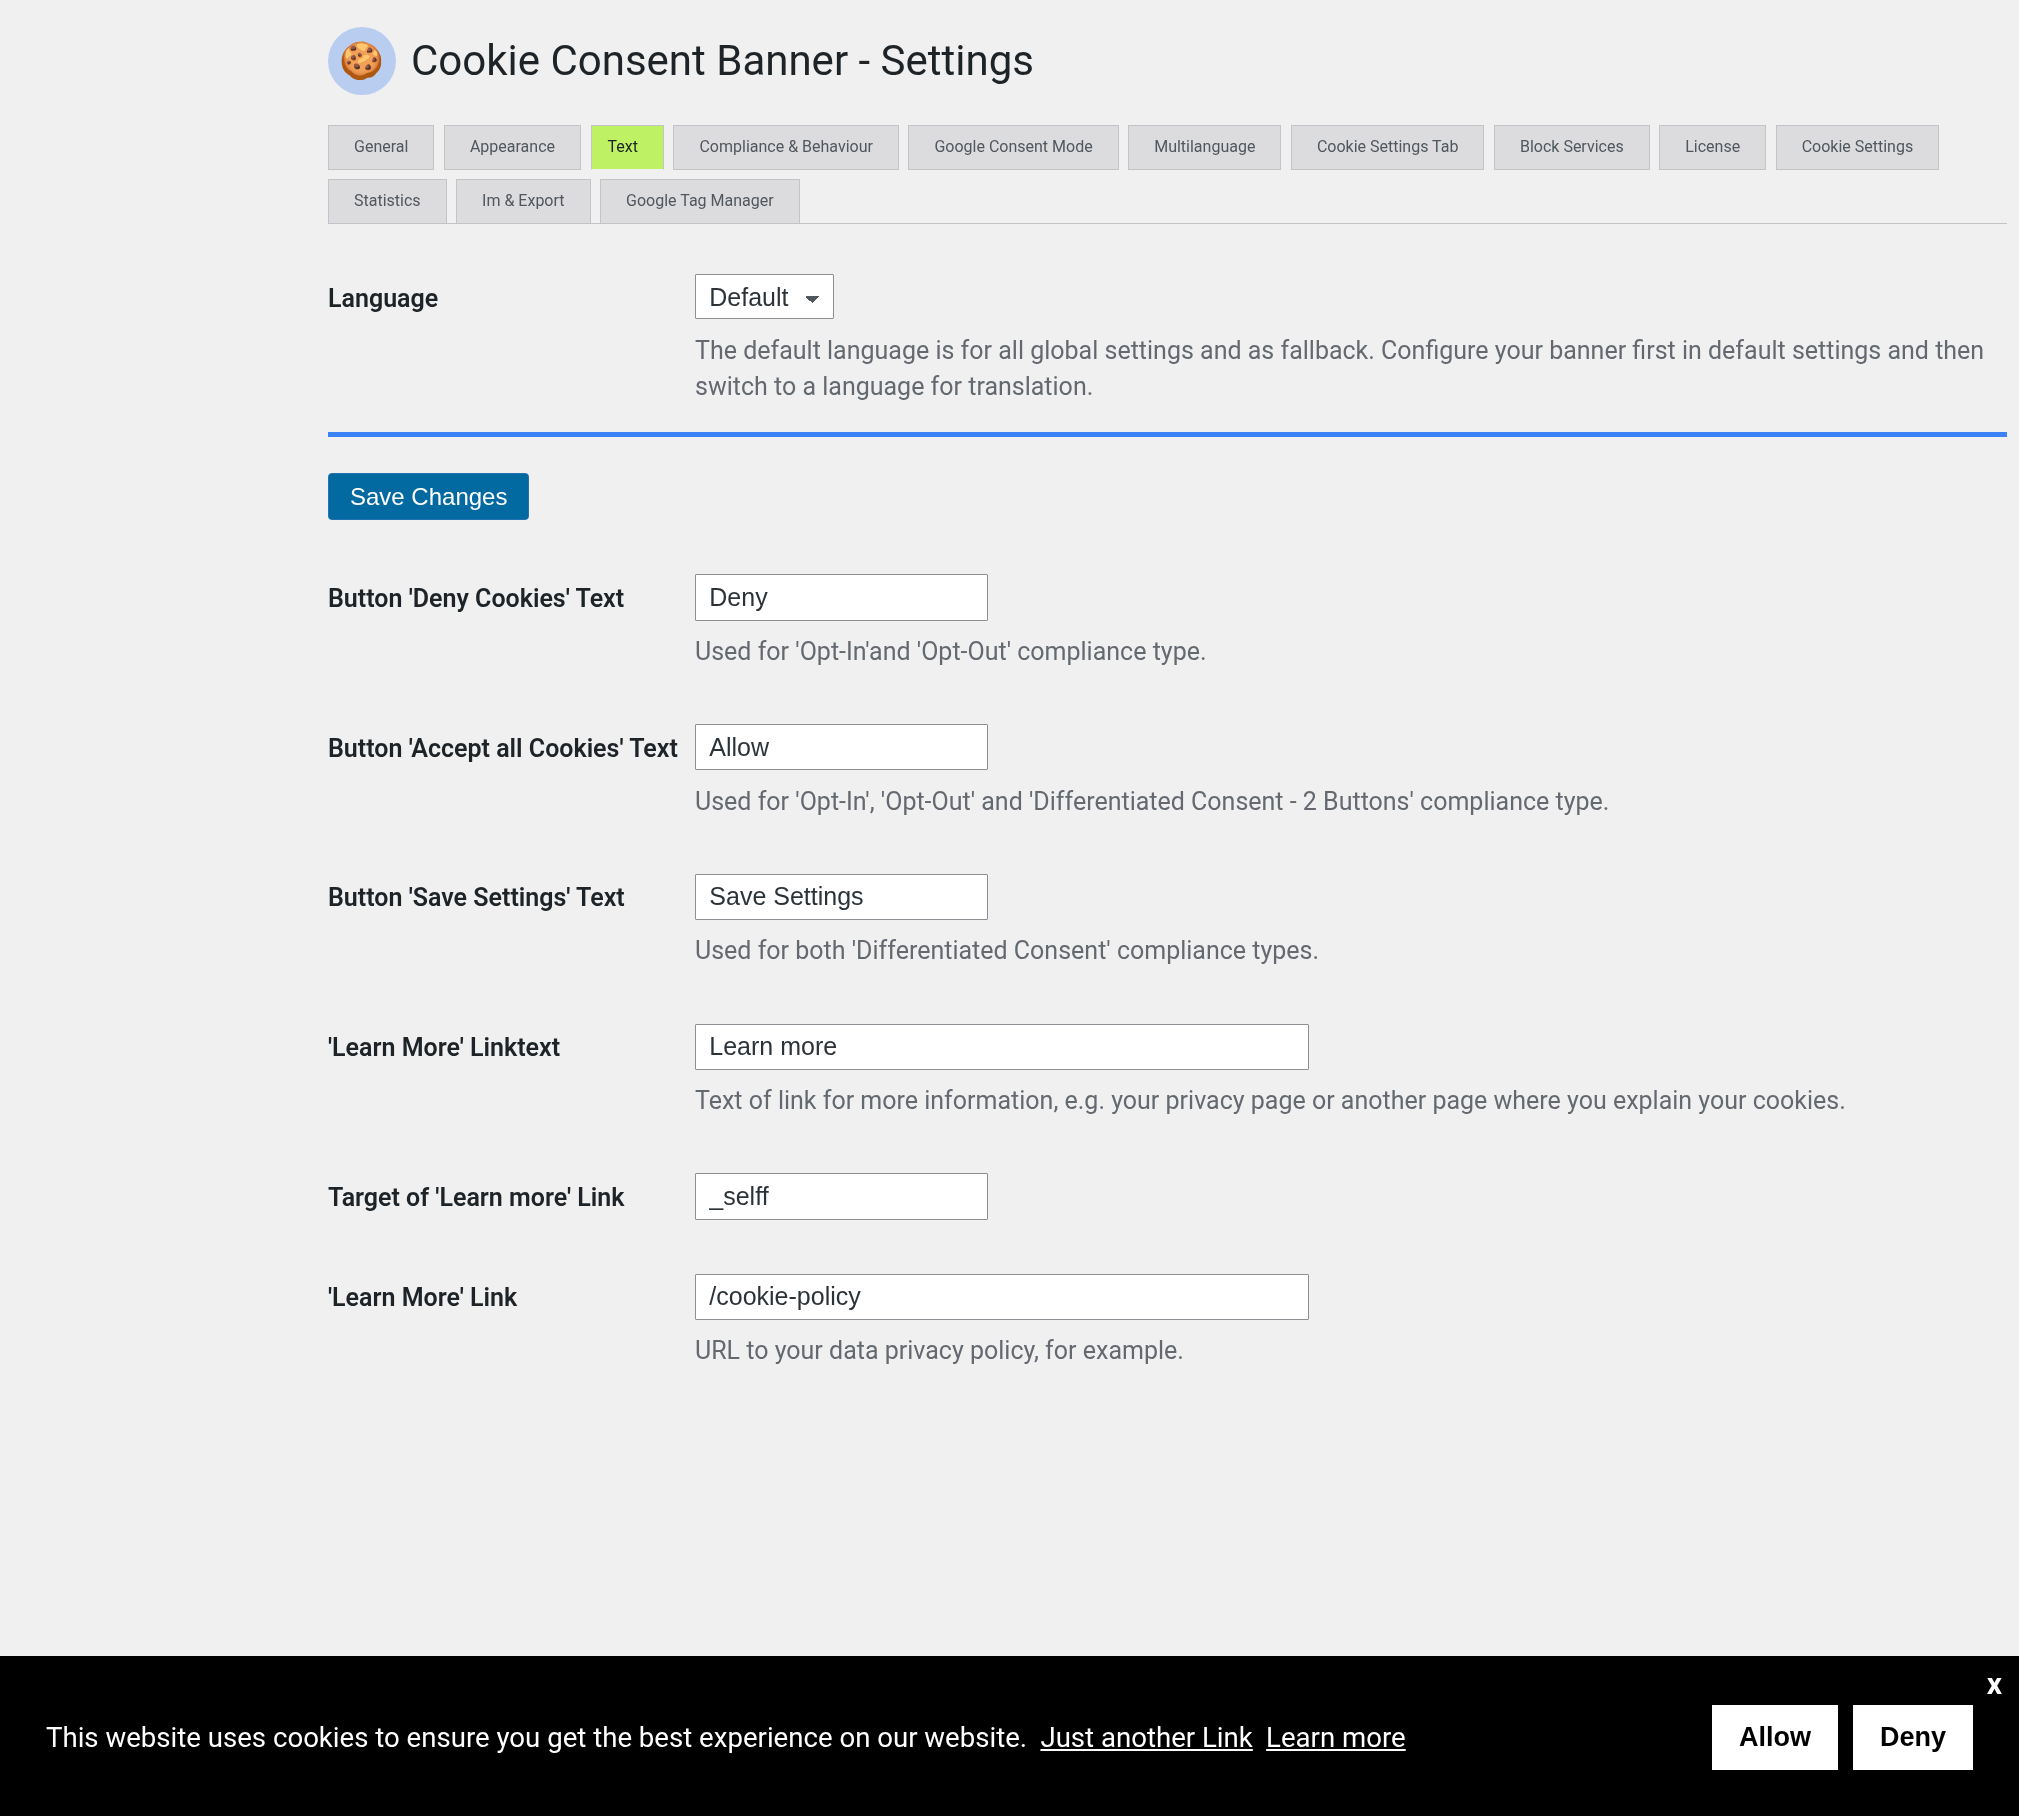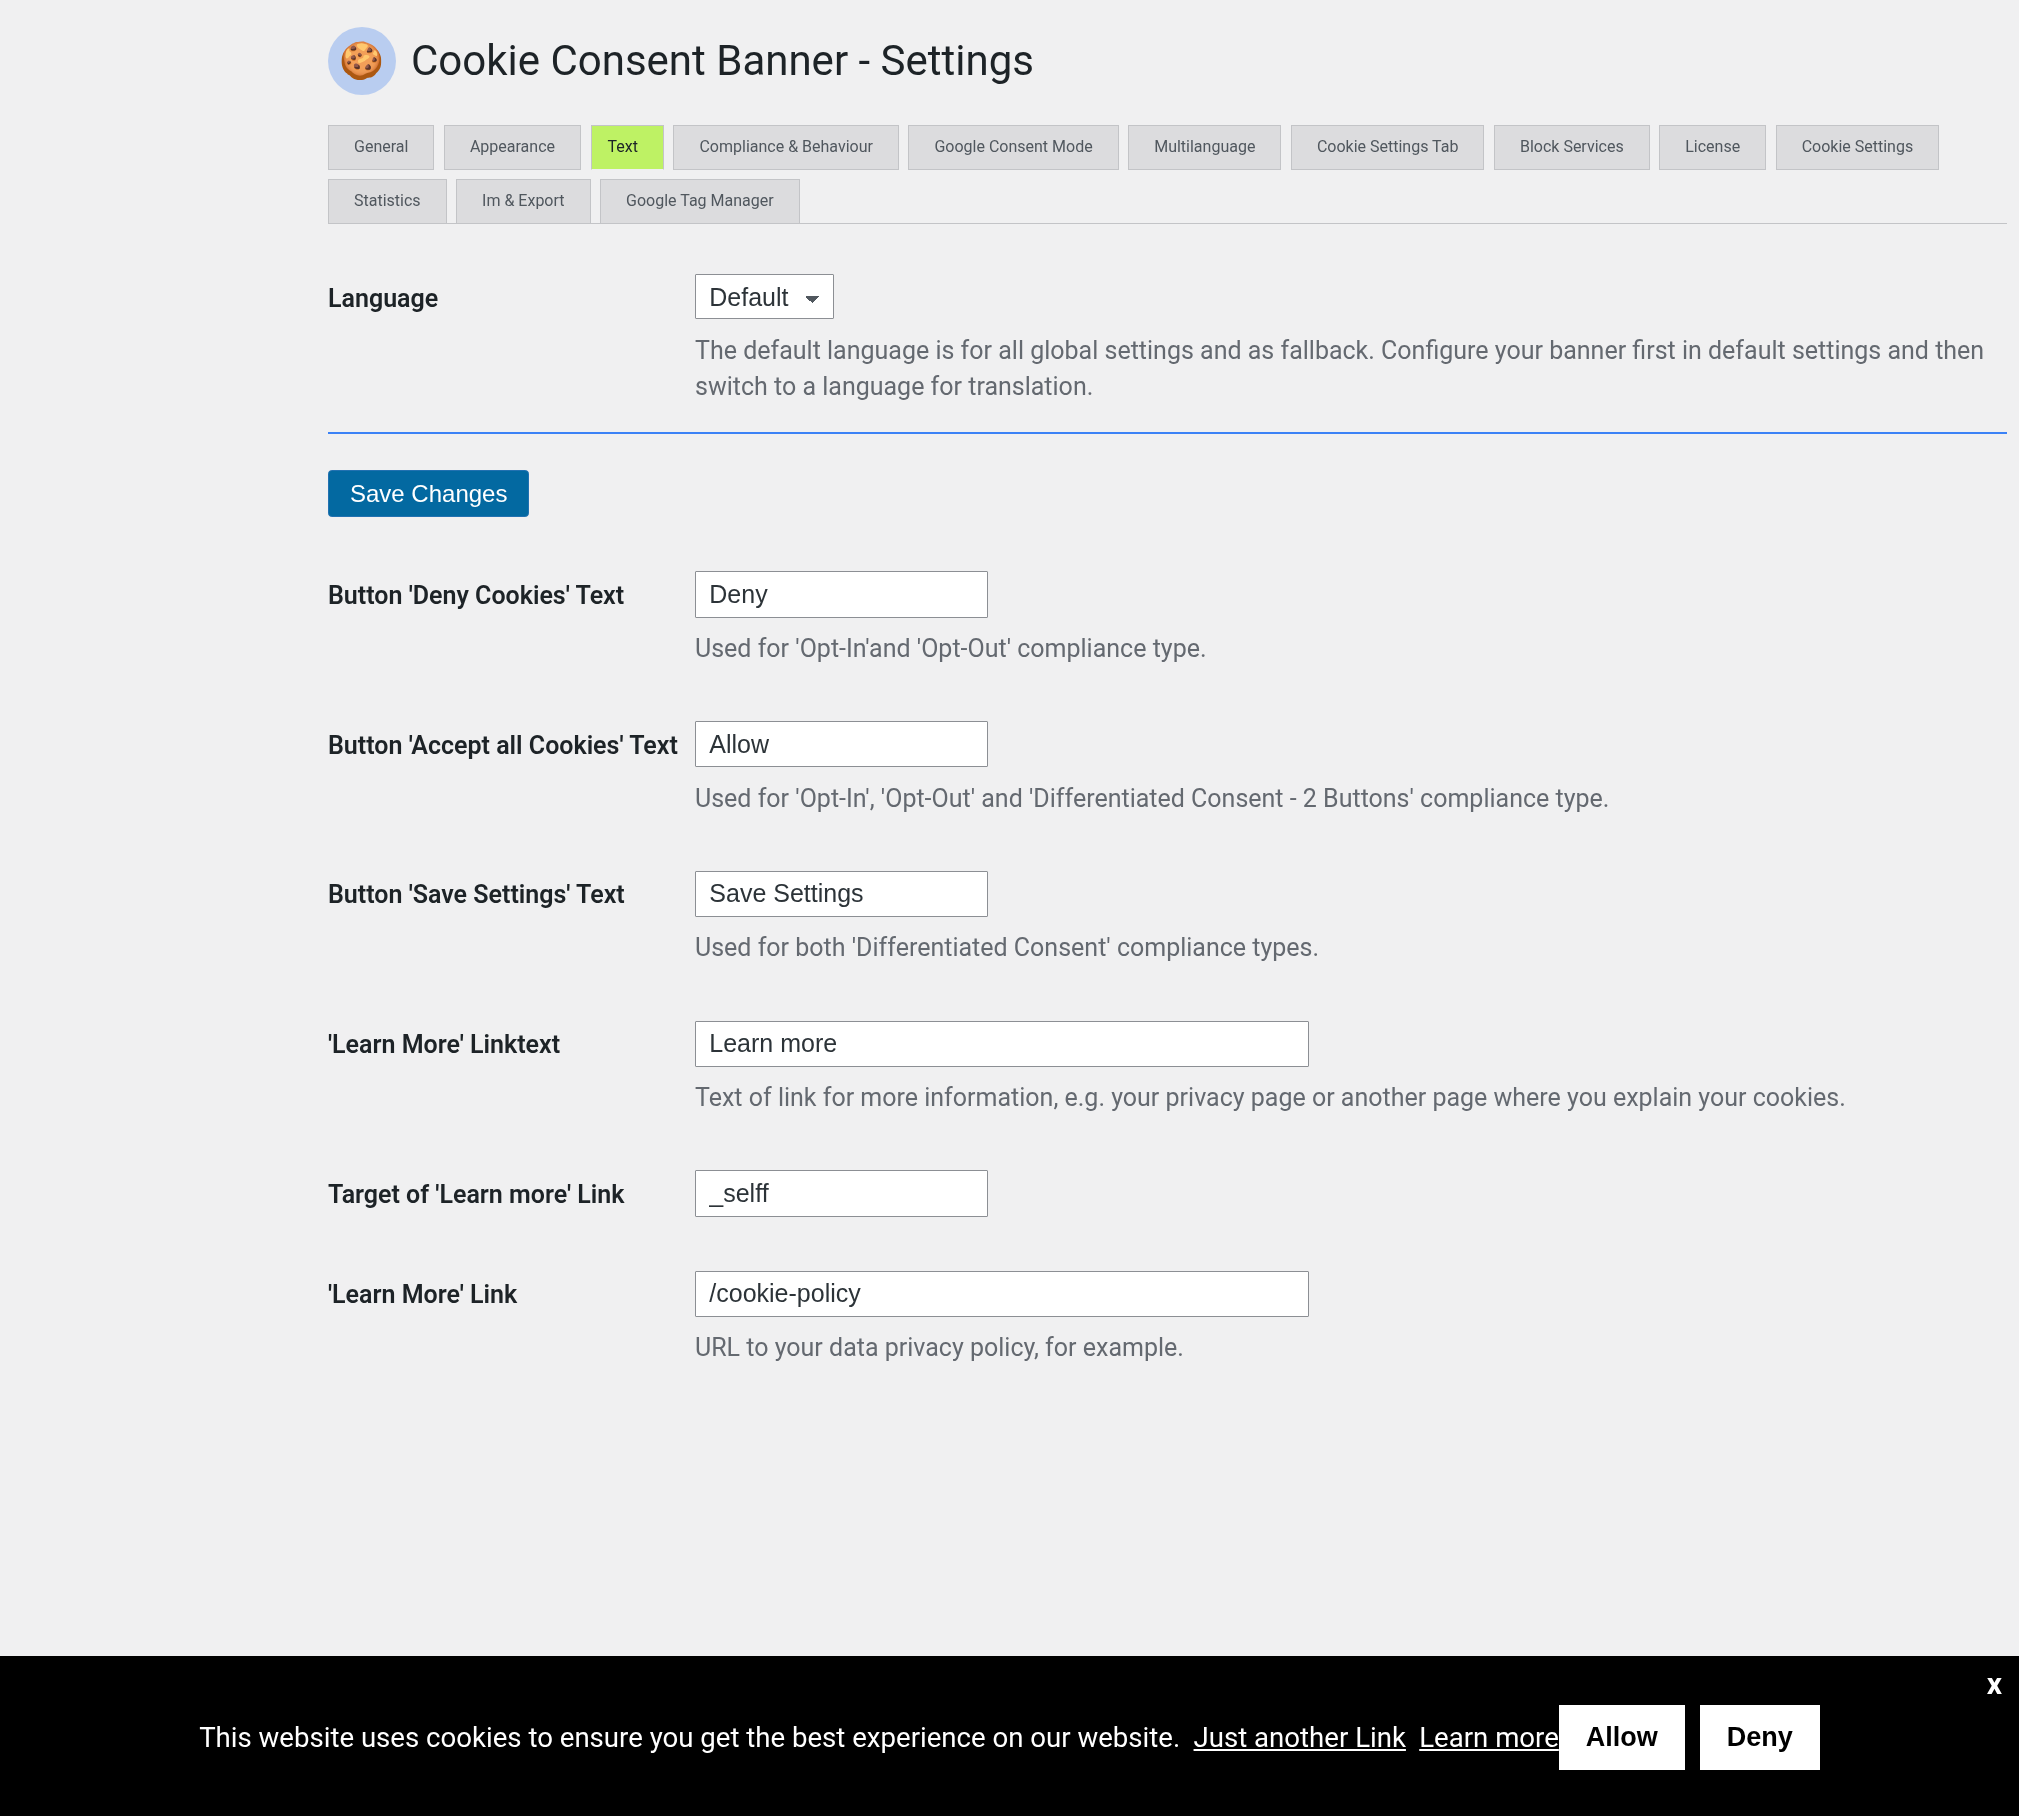--- a/index.html
+++ b/index.html
@@ -63,21 +63,21 @@
     padding-left: 16px;
   }
   .form-table {
     width: 1679px;
     margin-top: 23px;
   }
   .form-row {
     display: flex;
     padding: 27px 0;
   }
-  .form-row.bordered { border-bottom: 2px solid #3b82f6; justify-content: center; }
+  .form-row.bordered { border-bottom: 5px solid #3b82f6; justify-content: center; }
   .row-label {
     width: 367px;
     flex: 0 0 367px;
     font-weight: 600;
     font-size: 25px;
     padding-top: 9.5px;
     color: #1d2327;
   }
   .row-field {
     flex: 1;
@@ -133,21 +133,21 @@
     position: absolute;
     top: 9.5px; right: 17px;
     color: #fff;
     font-size: 30px;
     font-weight: 700;
     cursor: pointer;
   }
   .banner-inner {
     display: flex;
     align-items: center;
-    justify-content: center;
+    justify-content: space-between;
   }
   .banner-text {
     display: flex;
     gap: 13.3px;
     align-items: center;
     flex-wrap: wrap;
   }
   .banner-text a {
     color: #fff;
     text-decoration: underline;

